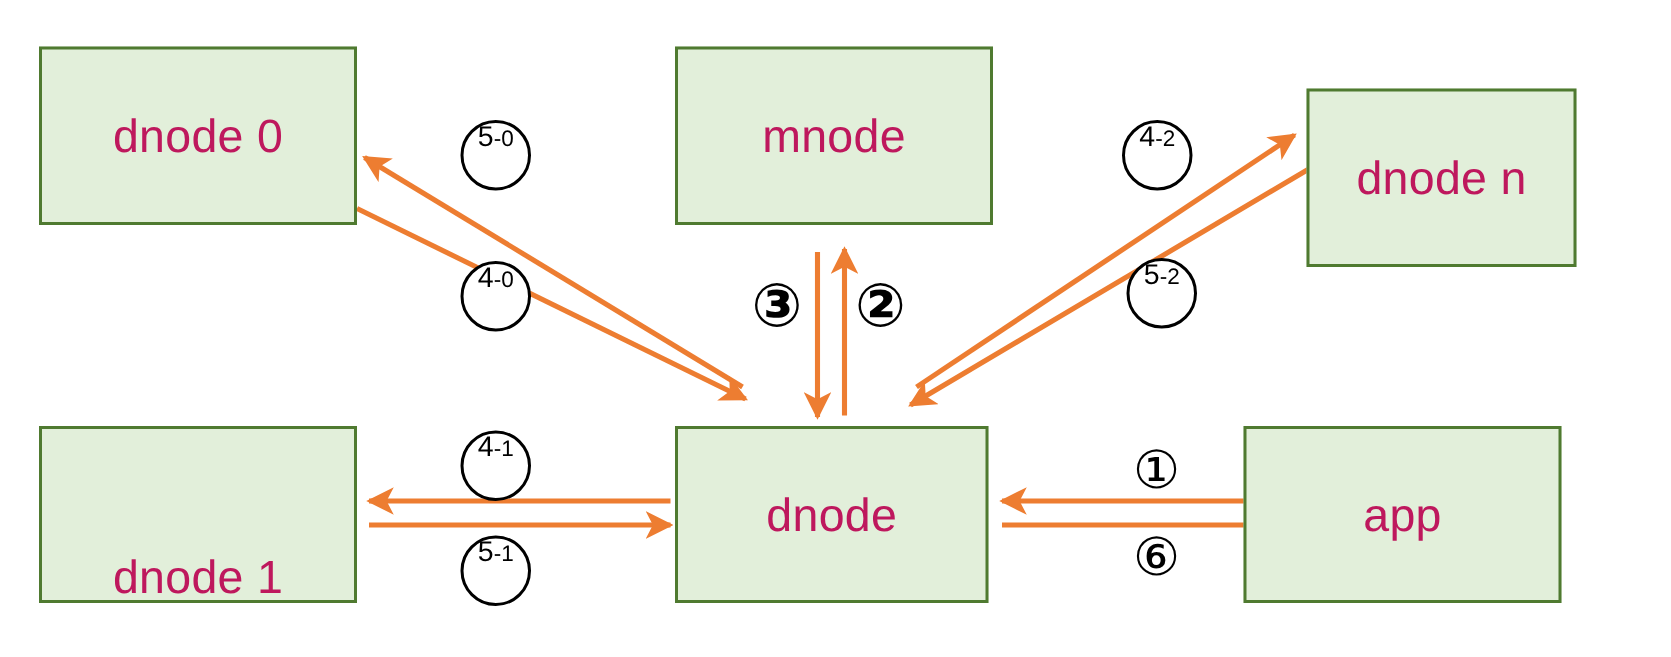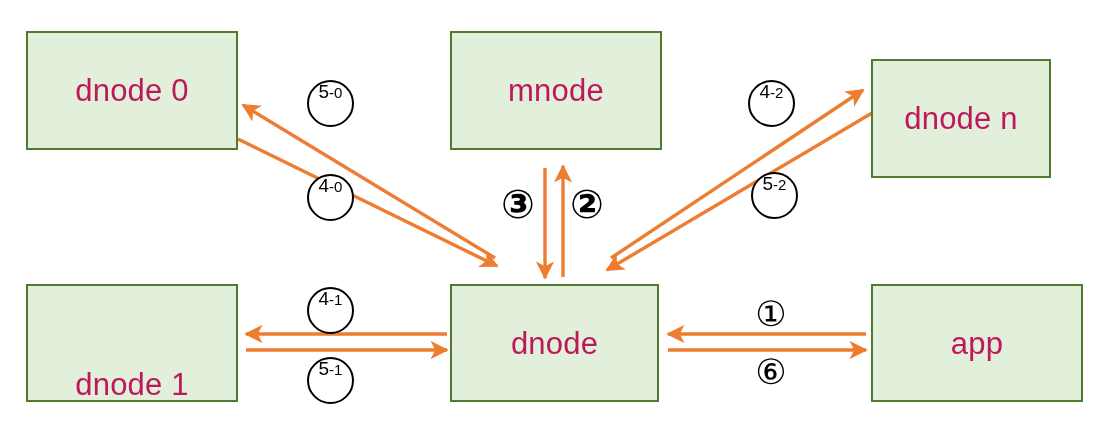--- a/index.html
+++ b/index.html
@@ -124,21 +124,21 @@
   </div>
 
   <div class="node" style="left:26px;top:284px;width:212px;height:118px;align-items:flex-end;">
     <span class="node-label">dnode 1</span>
   </div>
 
   <div class="node" style="left:450px;top:284px;width:209px;height:118px;">
     <span class="node-label">dnode</span>
   </div>
 
-  <div class="node" style="left:871px;top:284px;width:212px;height:118px;">
+  <div class="node" style="left:829px;top:284px;width:212px;height:118px;">
     <span class="node-label">app</span>
   </div>
 
   <div class="ring" style="left:307px;top:80px;width:47px;height:47px;">
     <span class="maj">5</span>
       <span class="min">-0</span>
   </div>
 
   <div class="ring" style="left:307px;top:174px;width:47px;height:47px;">
     <span class="maj">4</span>

